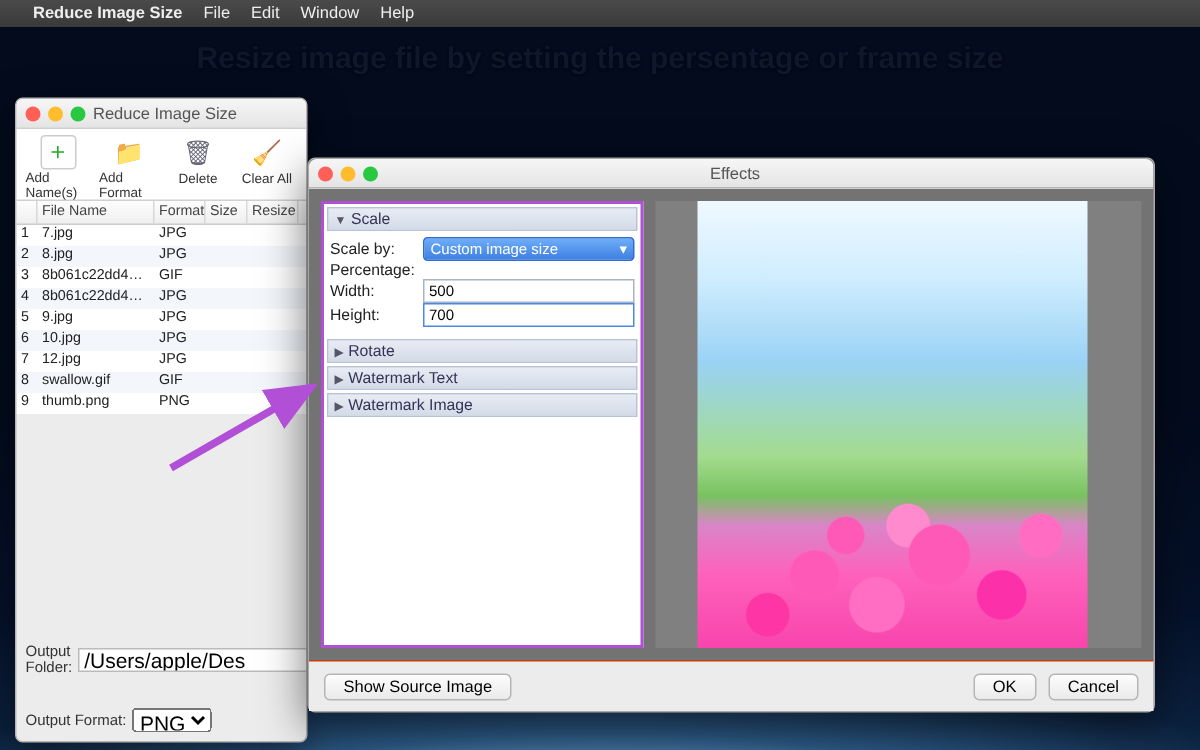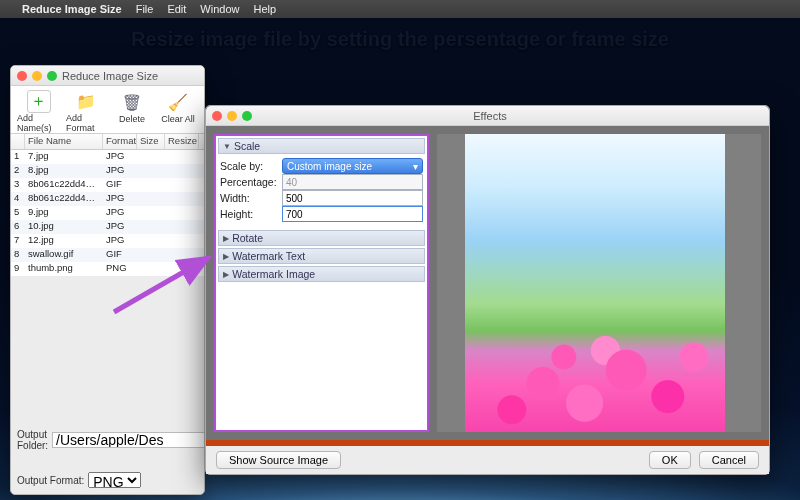--- a/index.html
+++ b/index.html
@@ -111,21 +111,21 @@
       radial-gradient(circle at 46% 84%, #f373bd 0 18px, transparent 19px),
       radial-gradient(circle at 62% 74%, #f25fb0 0 20px, transparent 21px),
       radial-gradient(circle at 78% 82%, #e838a0 0 16px, transparent 17px),
       radial-gradient(circle at 88% 70%, #f471bb 0 14px, transparent 15px),
       radial-gradient(circle at 54% 68%, #f88fc9 0 14px, transparent 15px),
       radial-gradient(circle at 38% 70%, #f25fb0 0 12px, transparent 13px),
       linear-gradient(180deg, #f5fbff 0%, #d2ecfb 18%, #a0d1ef 35%, #a8d996 54%, #7fbf6a 62%, #d188c2 68%, #ef66b5 78%, #e23d9e 100%);
     filter: saturate(1.15);
   }
   .dlg-foot {
-    height:34px; background:#ececec; border-top:6px solid #c2410c;
+    height:34px; background:#ececec; border-top:1px solid #c2410c;
     display:flex; align-items:center; padding:0 10px; gap:8px;
   }
   .btn {
     background:linear-gradient(#fdfdfd,#eaeaea); border:1px solid #b5b5b5;
     border-radius:4px; padding:2px 12px; font-size:11px; cursor:default;
   }
   .spacer{flex:1;}
   
   .arrow {
     position:absolute; top:252px; left:108px; width:110px; height:70px;
@@ -255,21 +255,20 @@
           <label>Scale by:</label>
           <div class="ctrl">
             <div class="select">
               <span>Custom image size</span>
               <span>▾</span>
             </div>
           </div>
         </div>
         <div class="form-row">
           <label>Percentage:</label>
-          <div class="ctrl"><input class="num grey" value="40" style=""></div>
         </div>
         <div class="form-row">
           <label>Width:</label>
           <div class="ctrl"><input class="num" value="500" style=""></div>
         </div>
         <div class="form-row">
           <label>Height:</label>
           <div class="ctrl"><input class="num" style="border-color: rgb(74, 136, 226);" value="700"></div>
         </div>
       </div>

